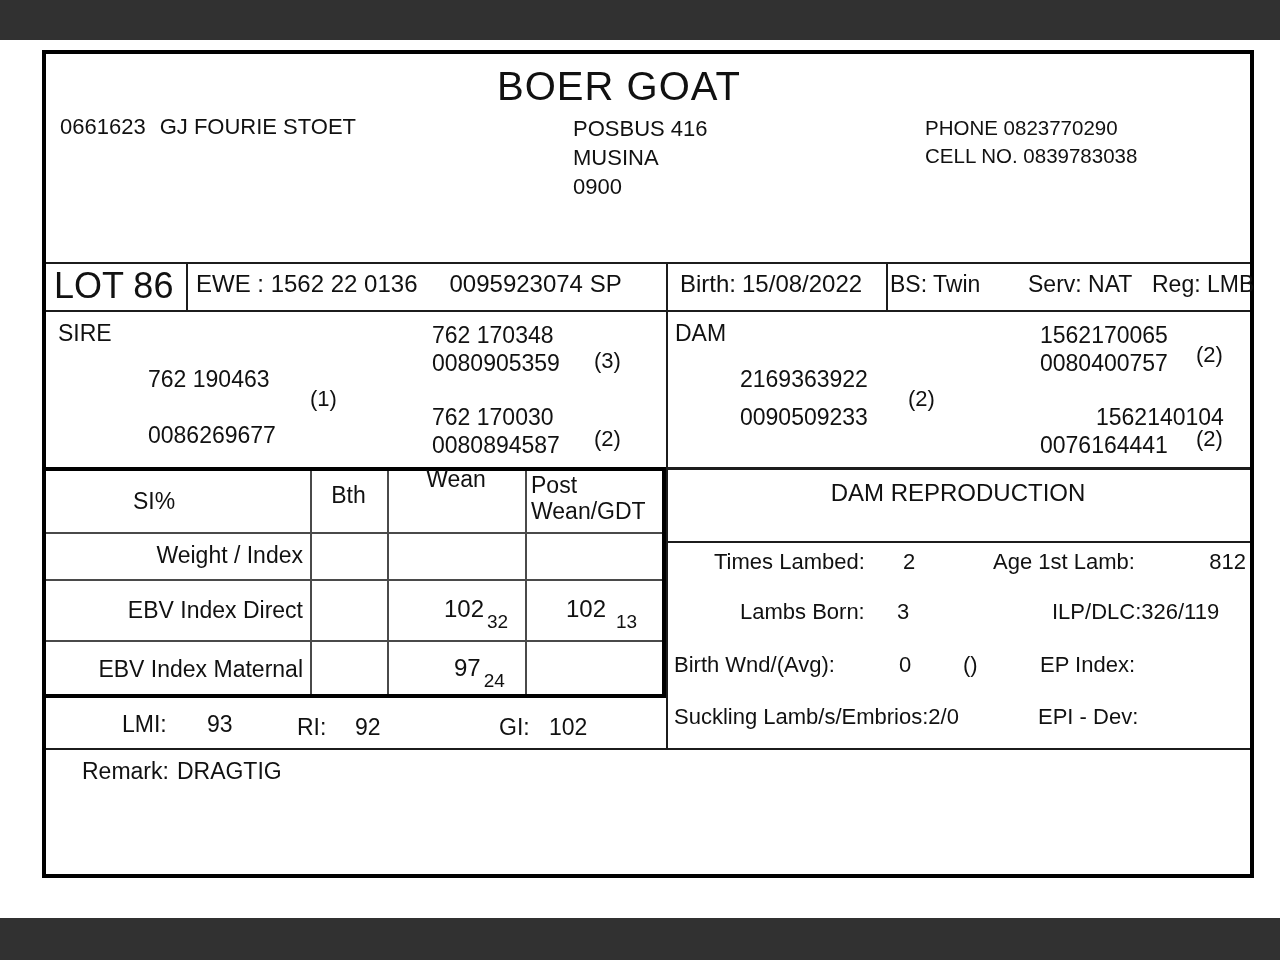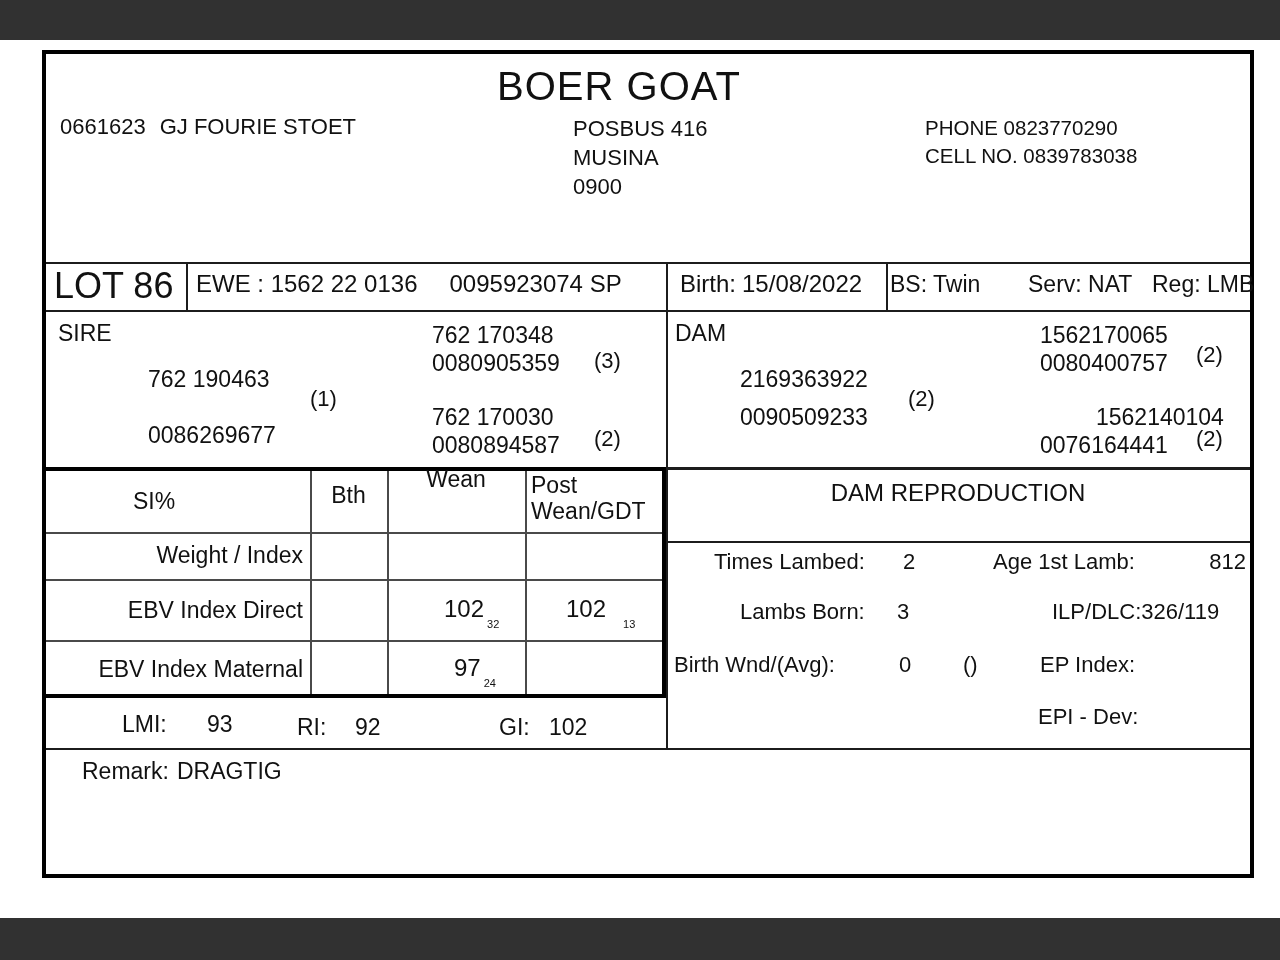--- a/index.html
+++ b/index.html
@@ -18,22 +18,22 @@
   .t20{font-size:20.5px;}
   .t22{font-size:22px;}
   .t23{font-size:23px;}
   .t24{font-size:24px;}
   .lot{font-size:36px;}
   .center{text-align:center;}
   .right{text-align:right;}
   .si-table{position:absolute;left:0;top:413px;width:620px;height:231px;border:4px solid #000;border-left:none;box-sizing:border-box;background:transparent;}
   .prewrap{white-space:pre-line;line-height:26px;}
   .addr{line-height:29px;white-space:pre;}
-  .sub{font-size:11px;position:relative;top:11px;margin-left:3px;}
-  .sub.gap{margin-left:17px;}
+  .sub{font-size:19px;position:relative;top:11px;margin-left:3px;}
+  .sub.gap{margin-left:10px;}
   .lh28{line-height:28px;white-space:pre;}
 </style>
 </head>
 <body>
 
 <div class="page">
   <div class="band top"></div>
   <div class="band bottom"></div>
 
   <div class="card">
@@ -150,16 +150,19 @@
     <div class="abs t22" style="left:851px;top:545px;">3</div>
     <div class="abs t22" style="left:1006px;top:545px;">
       <span>ILP/DLC:</span><span>326/119</span>
     </div>
 
     <div class="abs t22" style="left:628px;top:598px;">Birth Wnd/(Avg):</div>
     <div class="abs t22" style="left:853px;top:598px;">0</div>
     <div class="abs t22" style="left:917px;top:598px;">()</div>
     <div class="abs t22" style="left:994px;top:598px;">EP Index:</div>
 
+    <div class="abs t22" style="left:628px;top:650px;">
+      <span>Suckling Lamb/s/Embrios:</span><span>2/0</span>
+    </div>
     <div class="abs t22" style="left:992px;top:650px;">EPI - Dev:</div>
 
   </div>
 </div>
 
 </body></html>

